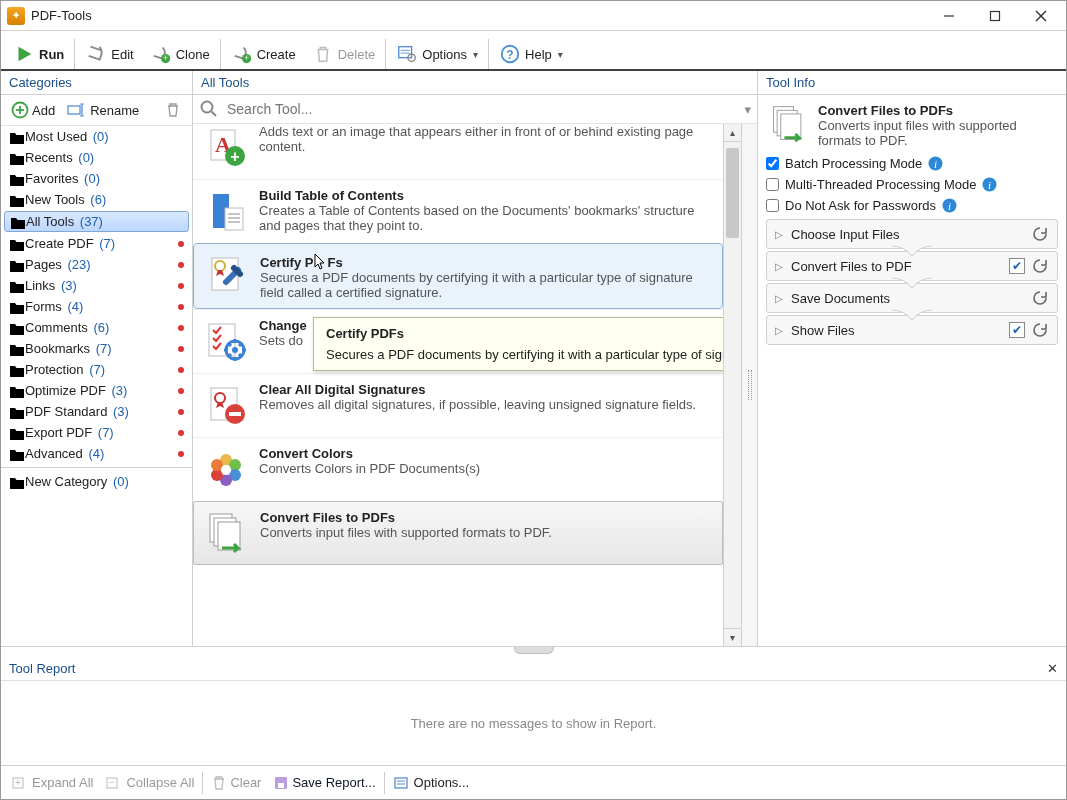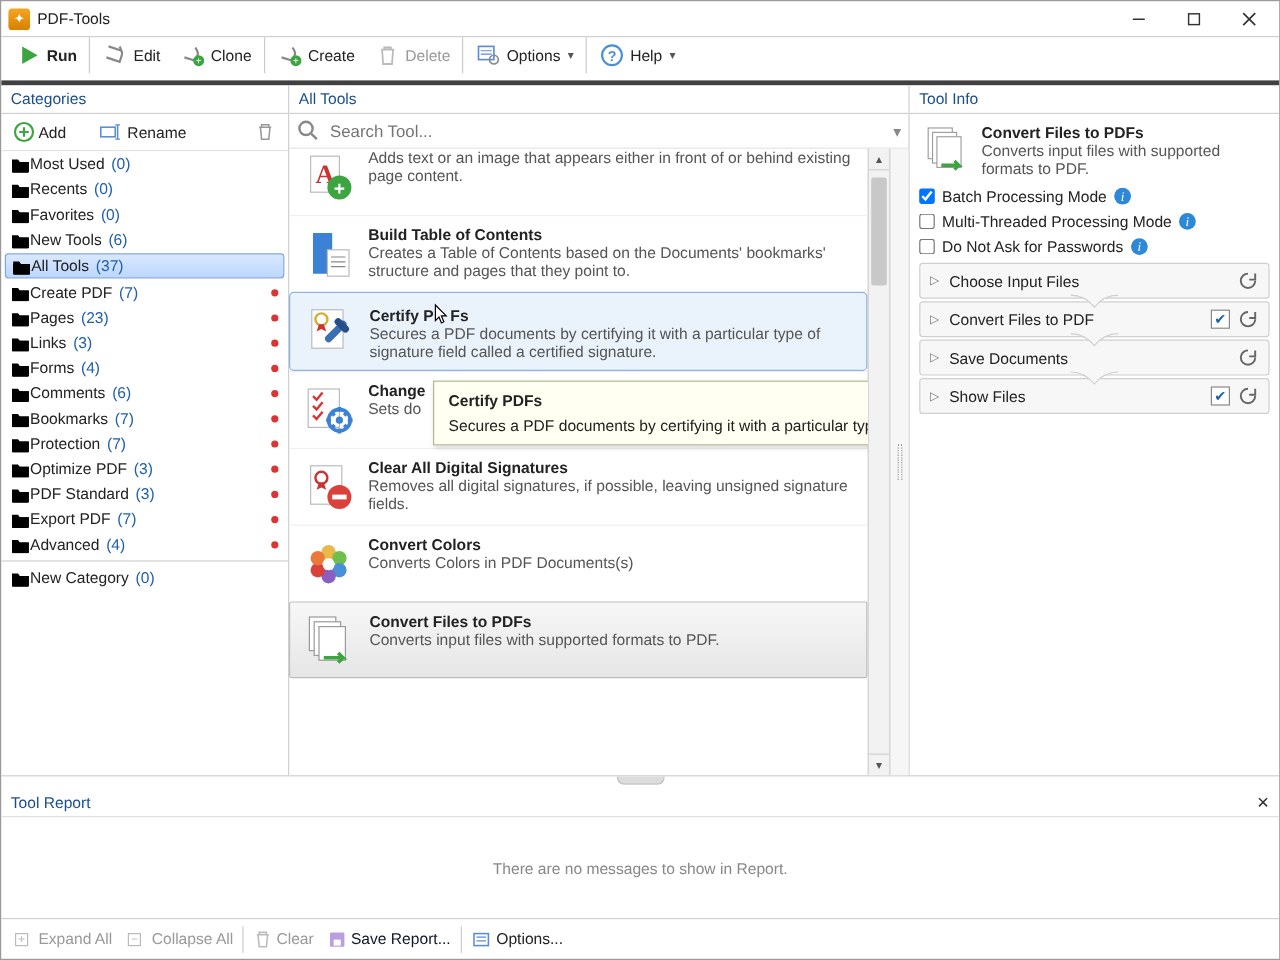--- a/index.html
+++ b/index.html
@@ -35,23 +35,23 @@
   .window-controls { margin-left: auto; display: flex; }
   .window-controls div {
     width: 46px; height: 28px;
     display: flex; align-items: center; justify-content: center;
     font-size: 14px; color: #333;
   }
   .window-controls svg { stroke:#333; }
   .toolbar {
     height: 40px;
     display: flex;
-    align-items: flex-start;
+    align-items: flex-end;
     padding: 0 4px;
-    border-bottom: 4px solid #404040;
+    border-bottom: 2px solid #404040;
     gap: 0;
   }
   .toolbar .sep { width:1px; height:30px; background:#ccc; margin:0 2px;}
   .tbtn {
     display: flex; align-items:center; gap:4px;
     padding: 4px 8px;
     border-radius: 3px;
     cursor: default;
   }
   .tbtn svg { width:22px; height:22px; }
@@ -66,23 +66,23 @@
     display:flex;
     flex-direction:column;
     min-height:0;
   }
   .panel-header {
     padding: 4px 8px;
     color: #1b4f8a;
     font-size: 13px;
     border-bottom: 1px solid #d0d0d0;
   }
-  .categories { width: 240px; border-right:1px solid #d0d0d0;}
+  .categories { width: 192px; border-right:1px solid #d0d0d0;}
   .cat-toolbar {
-    display:flex; align-items:center; gap:20px;
+    display:flex; align-items:center; gap:4px;
     padding: 4px 6px;
     border-bottom: 1px solid #e4e4e4;
   }
   .small-btn { display:flex; align-items:center; gap:3px; padding:2px 4px; cursor:default; }
   .cat-list { flex:1; overflow-y:auto; position:relative; }
   .cat-item {
     display:flex; align-items:center; gap:0;
     padding: 3px 8px;
     cursor: default;
     position:relative;

